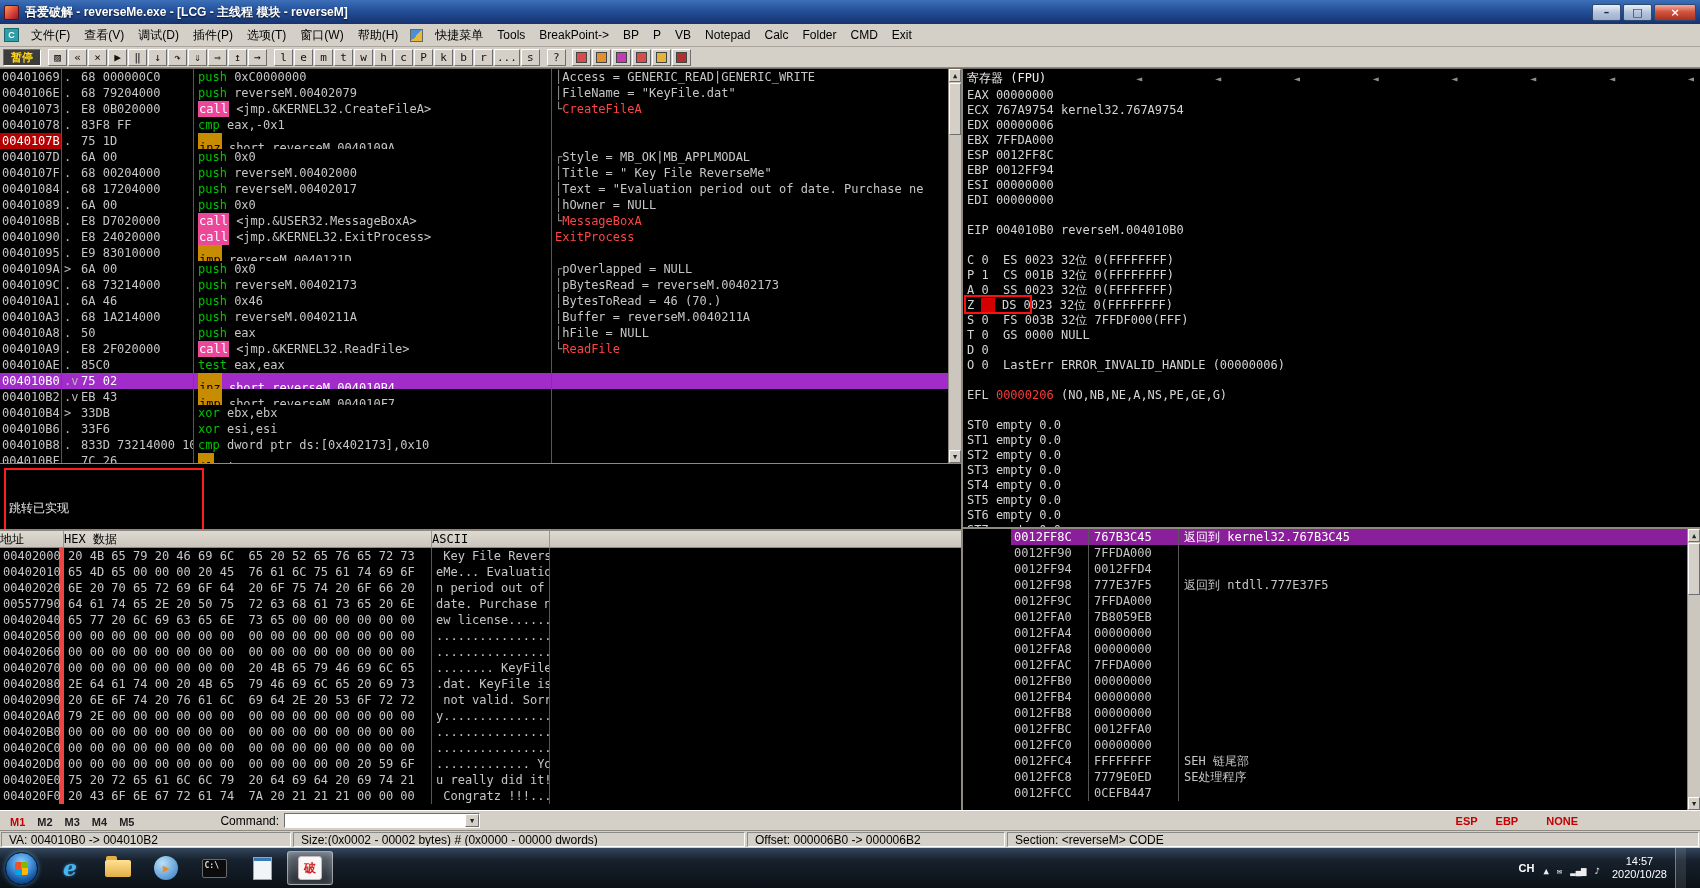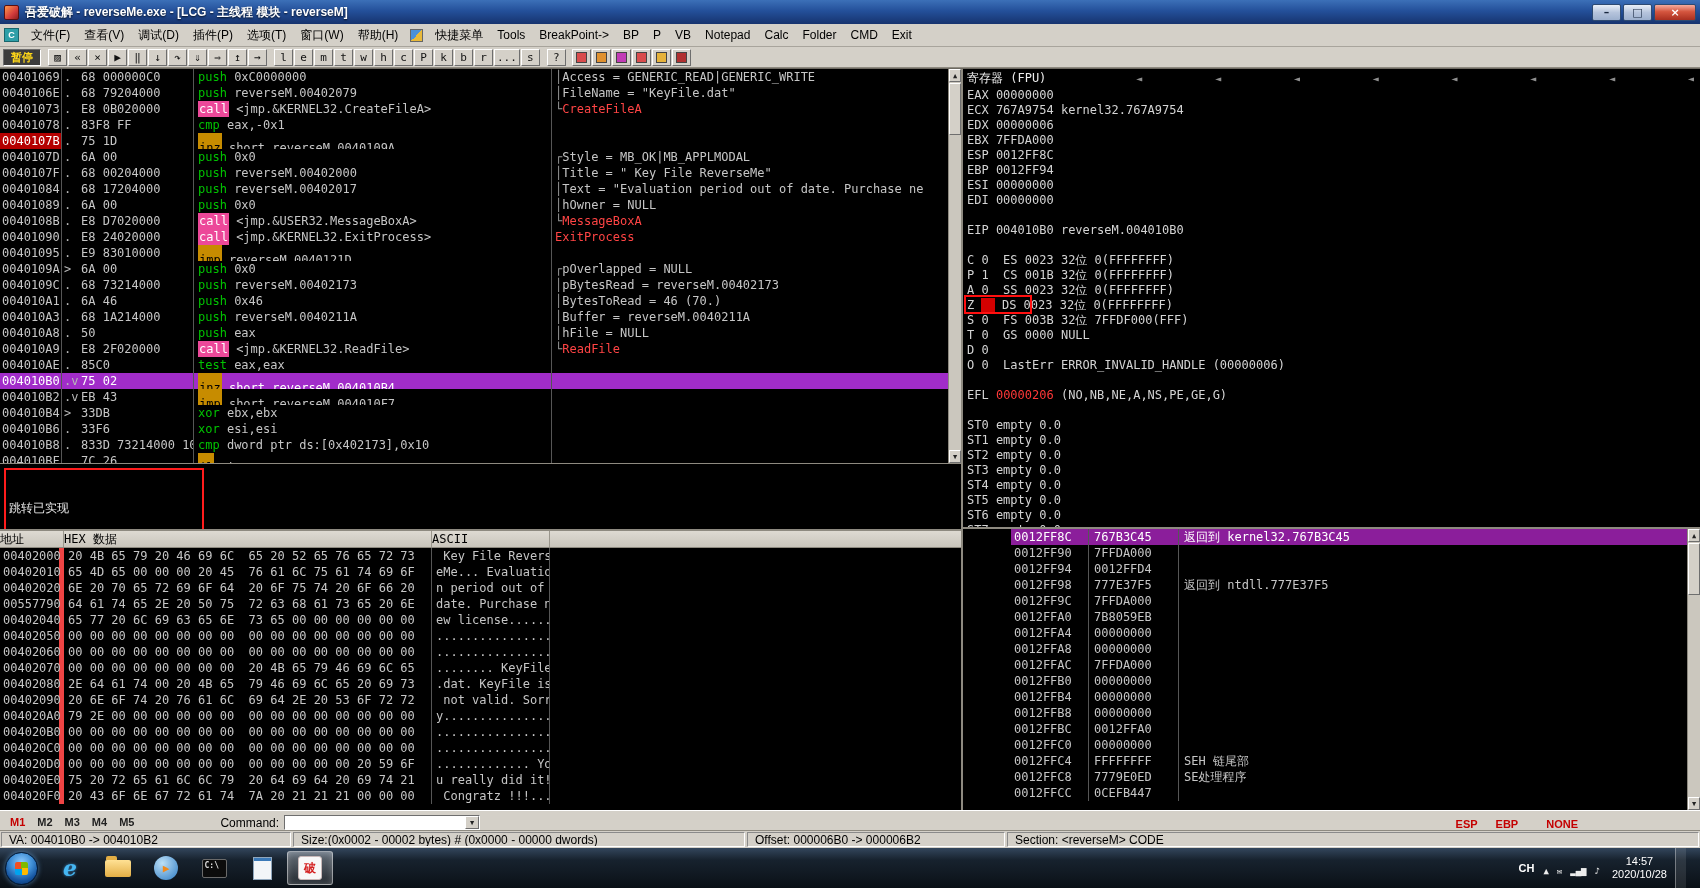--- a/index.html
+++ b/index.html
@@ -98,21 +98,21 @@
 
   
   .vscroll { position:absolute; top:0; right:0; bottom:0; width:13px; background:#CBC7BE; border-left:1px solid #8E8A80; }
   .sb-btn { height:13px; background:#D4D0C8; border:1px solid; border-color:#FFF #6E6E6E #6E6E6E #FFF;
             display:flex; align-items:center; justify-content:center; font-size:7px; color:#222; }
   .sb-btn.down { position:absolute; bottom:0; left:0; right:0; }
   .sb-thumb { position:absolute; left:0; right:0; top:14px; height:52px; background:#D4D0C8;
               border:1px solid; border-color:#FFF #6E6E6E #6E6E6E #FFF; }
 
   
-  .cmdbar { height:20px; background:#D4D0C8; display:flex; align-items:flex-end; border-top:1px solid #FFF; padding:0 4px; }
+  .cmdbar { height:20px; background:#D4D0C8; display:flex; align-items:center; border-top:1px solid #FFF; padding:0 4px; }
   .mtab { padding:0 6px; font:bold 11px "Liberation Sans", sans-serif; color:#222; }
   .mtab.act { color:#C40000; }
   .cmd-label { margin-left:80px; font:12px "Liberation Sans", sans-serif; color:#000; }
   .cmd-input { width:196px; height:15px; background:#FFF; border:1px solid; border-color:#6E6E6E #FFF #FFF #6E6E6E;
                margin-left:5px; display:flex; align-items:center; justify-content:flex-end; }
   .cmd-drop { width:14px; height:13px; background:#D4D0C8; border:1px solid; border-color:#FFF #6E6E6E #6E6E6E #FFF;
               font-size:7px; display:flex; align-items:center; justify-content:center; color:#222; }
   .cmd-right { margin-left:auto; display:flex; align-items:center; gap:18px; font:bold 11px "Liberation Sans", sans-serif; color:#C40000; }
   .lbl-none { margin-left:10px; margin-right:118px; }
 

